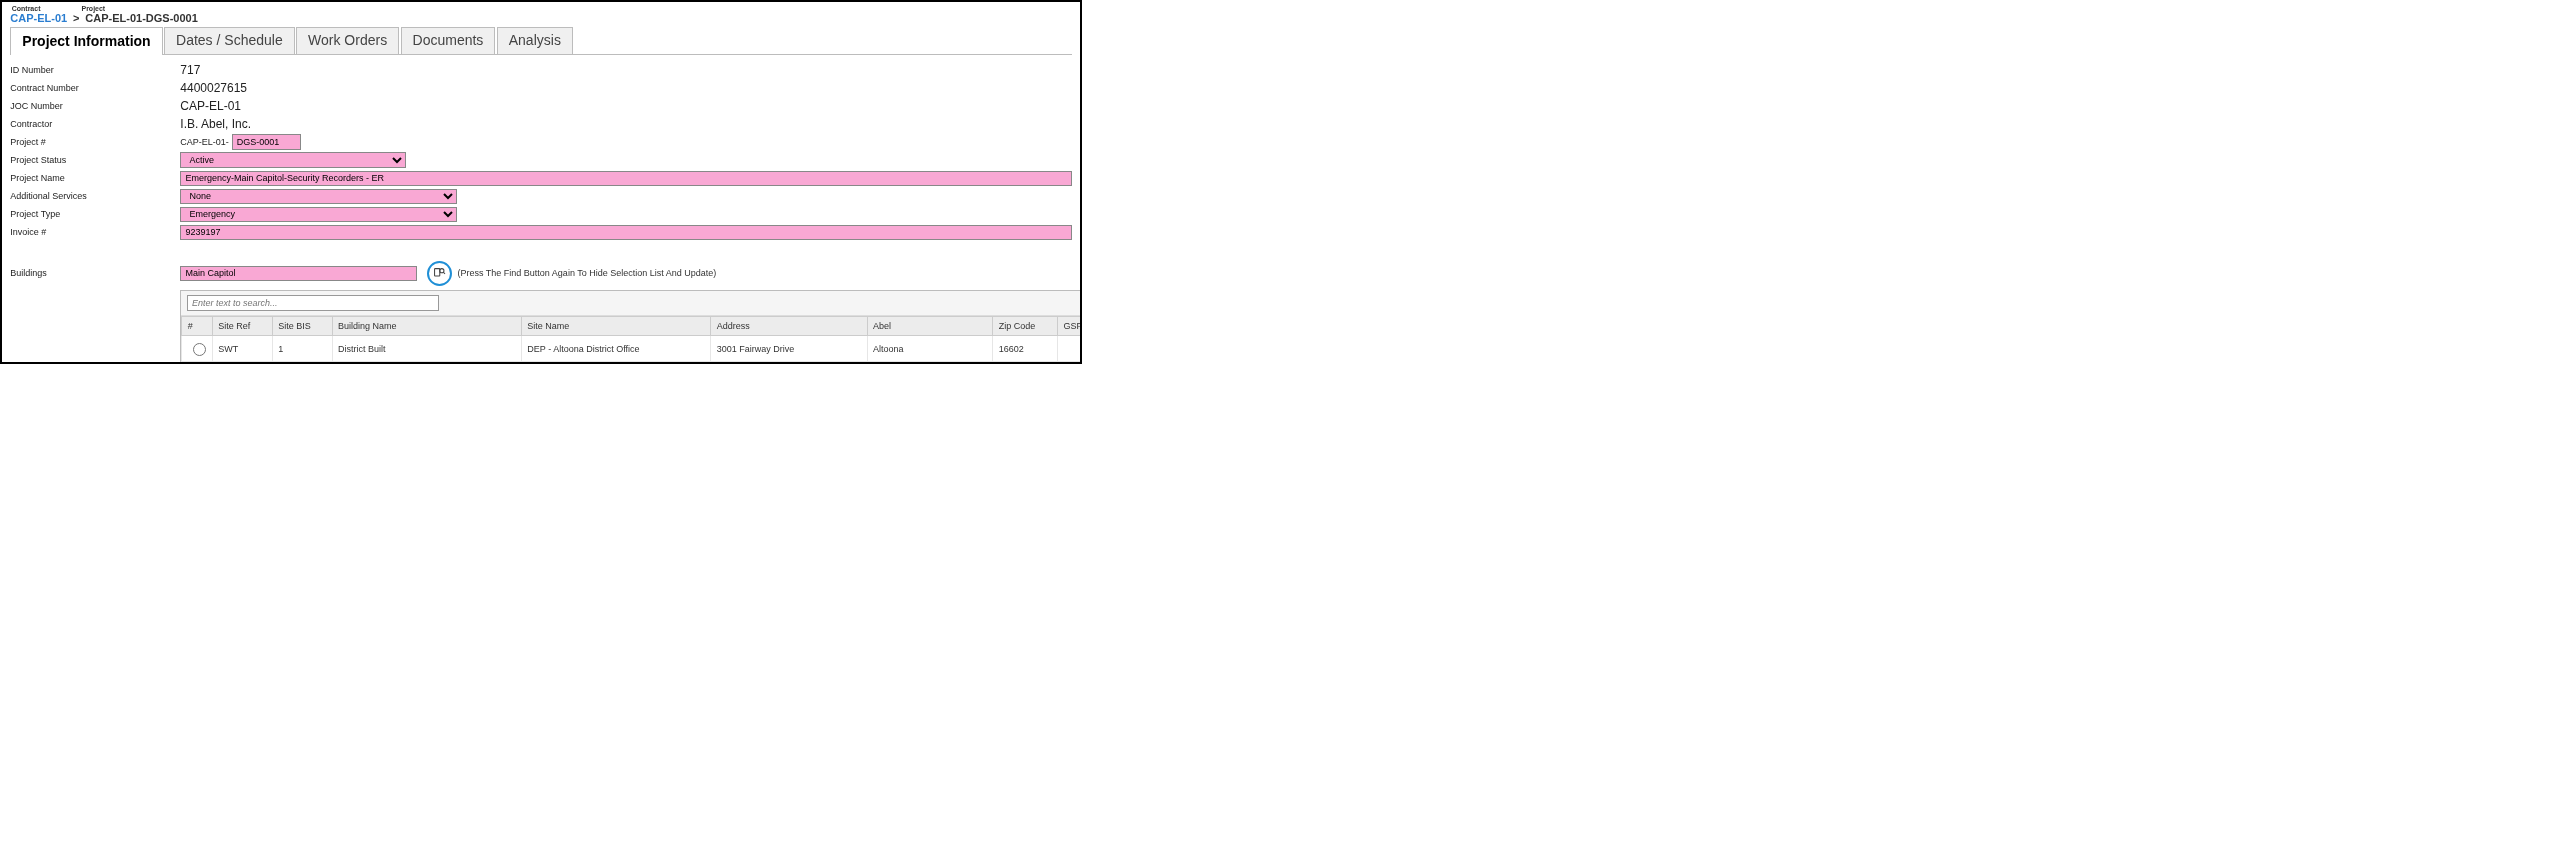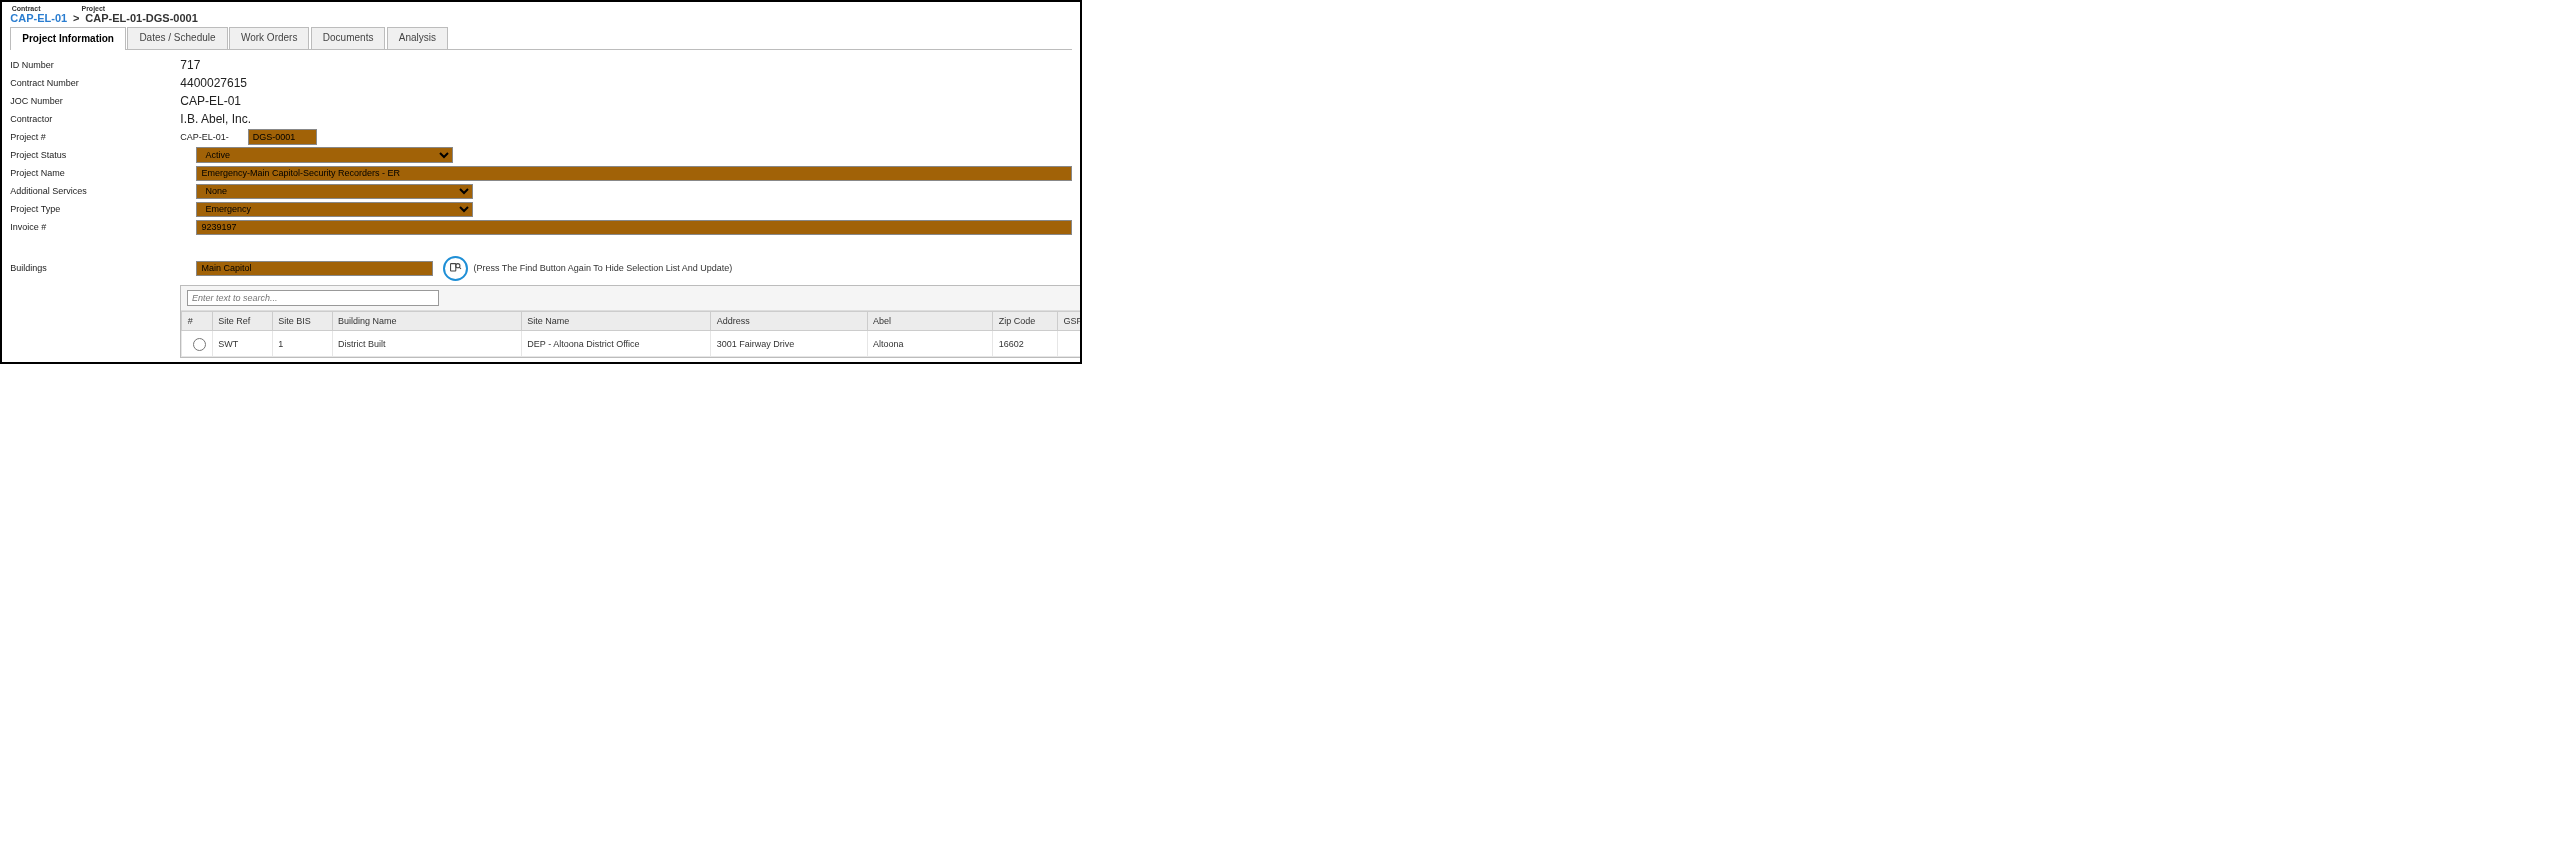--- a/index.html
+++ b/index.html
@@ -41,21 +41,21 @@
     margin-bottom: 7px;
   }
   .tab {
     padding: 4.9px 11px;
     background: #f0f0f0;
     border: 0.7px solid #bcbcbc;
     border-bottom: none;
     margin-right: 1.4px;
     color: #444;
     cursor: pointer;
-    font-size: 10px;
+    font-size: 14px;
     position: relative;
   }
   .tab.active {
     background: #fff;
     font-weight: bold;
     color: #000;
     top: 0.7px;
     padding-bottom: 5.5px;
   }
 
@@ -68,28 +68,27 @@
   .field-label {
     width: 170px;
     flex-shrink: 0;
     font-size: 9px;
   }
   .field-value-static {
     font-size: 12px;
   }
   .field-input, .field-select {
     border: 0.7px solid #888;
-    background: #a16207;
+    background: #f9a8d4;
     font-size: 9px;
     height: 15.3px;
     padding: 0 4.2px;
-    margin-left: 16px;
   }
   .field-input.tiny { width: 69px; }
-  .field-select.small { width: 257px; }
+  .field-select.small { width: 226px; }
   .field-select.med { width: 277px; }
   .field-input.full { width: 894px; }
   .field-input.building { width: 237px; }
   .prefix-span { margin-right: 2.8px; }
 
   .gap { height: 18px; }
 
   .building-row { display:flex; align-items: center; }
   .find-btn {
     width: 25px;

